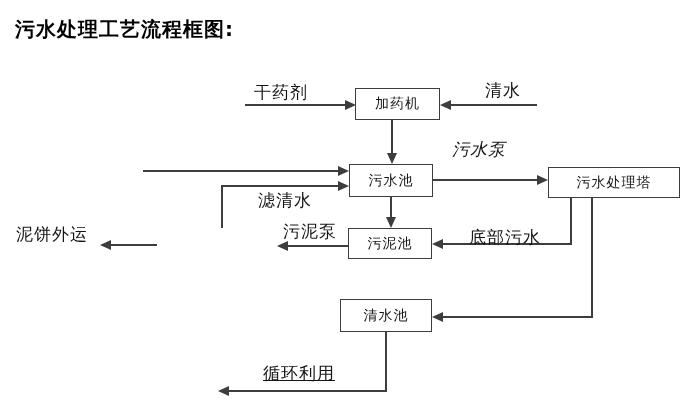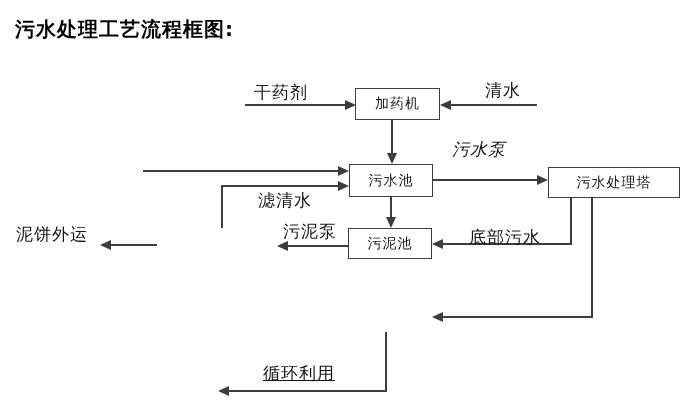--- a/index.html
+++ b/index.html
@@ -89,20 +89,21 @@
 <body>
 
 <div class="stage">
 
   <h1 class="title">污水处理工艺流程框图:</h1>
 
   <div class="node" id="n-dosing">加药机</div>
   <div class="node" id="n-tower">污水处理塔</div>
   <div class="node" id="n-sewage">污水池</div>
   <div class="node" id="n-sludge">污泥池</div>
+  <div class="node" id="n-clean">清水池</div>
 
   <div class="hline" id="ln-dry"></div>
   <div class="arr r" id="ar-dry"></div>
 
   <div class="hline" id="ln-cleanwater"></div>
   <div class="arr l" id="ar-cleanwater"></div>
 
   <div class="vline" id="ln-dosing-down"></div>
   <div class="arr d" id="ar-dosing-down"></div>
 

